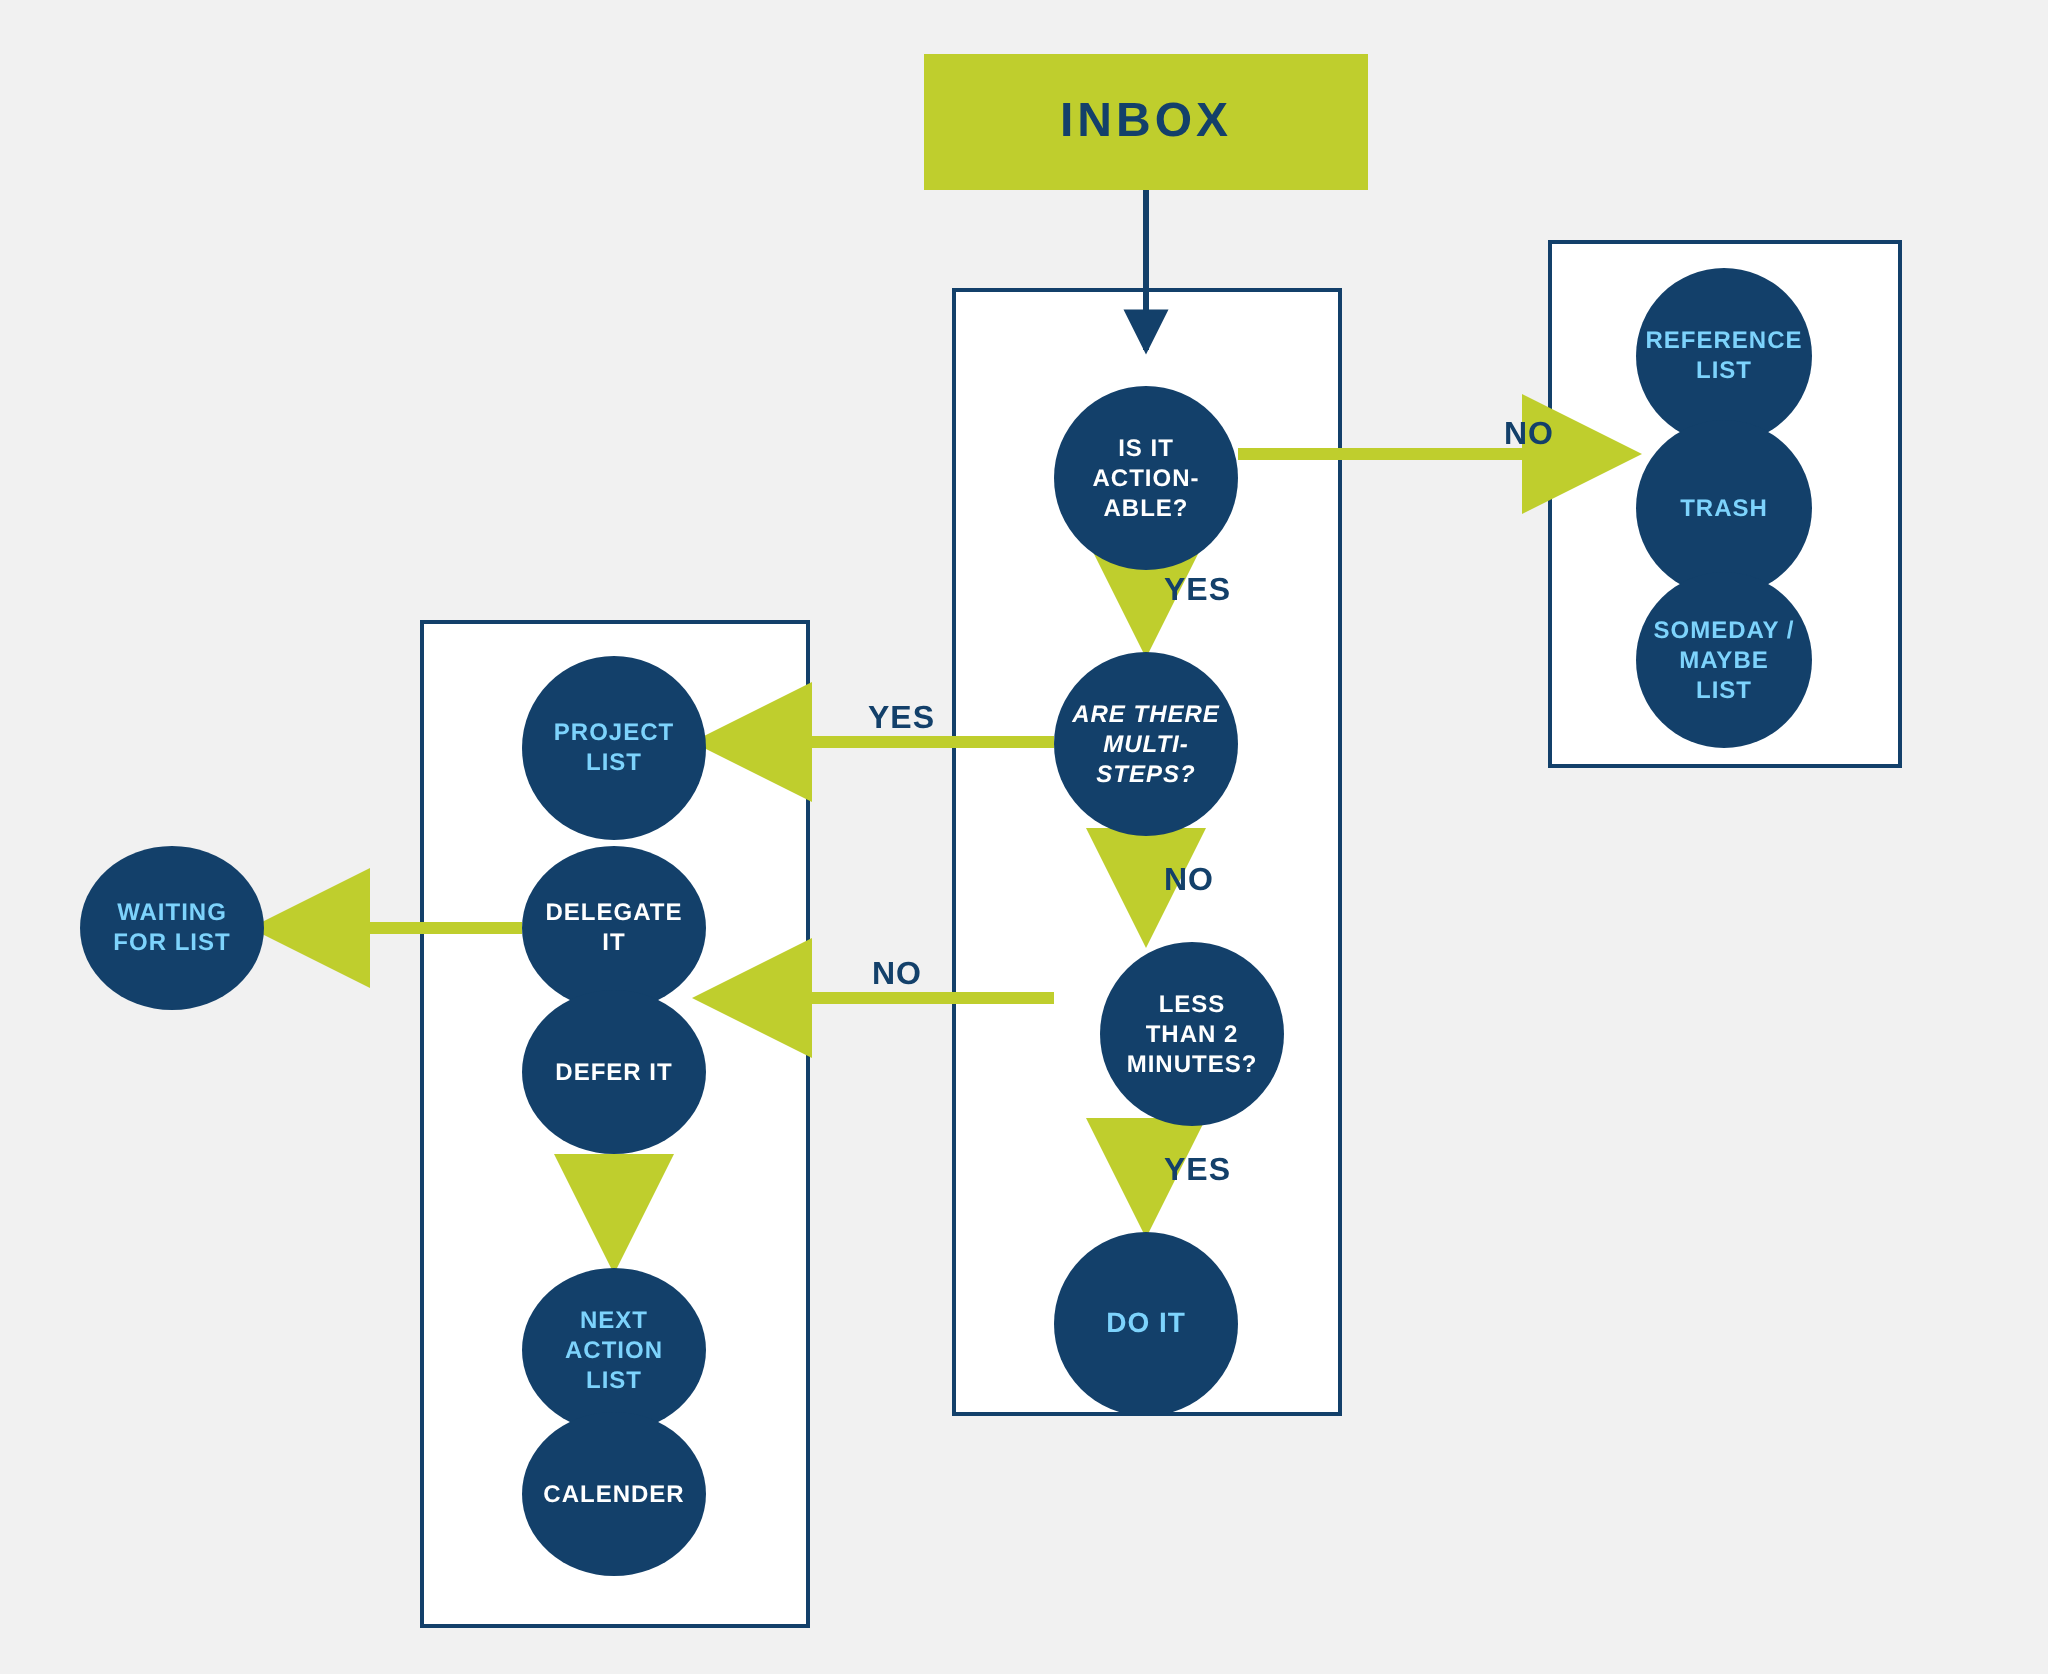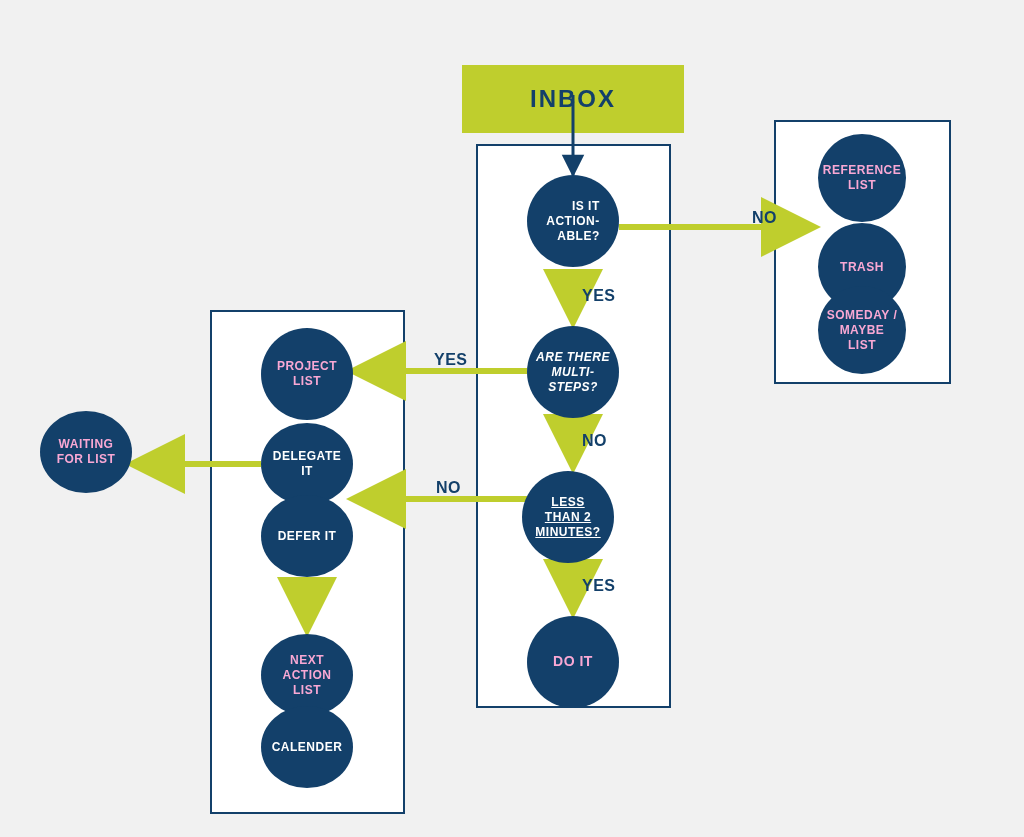--- a/index.html
+++ b/index.html
@@ -15,21 +15,20 @@
     position:absolute;
     background:#bfce2d;
     color:#13406a;
     font-weight:800;
     letter-spacing:2px;
     font-size:24px;
     display:flex;
     align-items:center;
     justify-content:center;
     font-stretch:condensed;
-    margin-top:38px;
   }
   .panel{
     position:absolute;
     background:#ffffff;
     border:2px solid #13406a;
     box-sizing:border-box;
   }
   .node{
     position:absolute;
     border-radius:50%;
@@ -40,21 +39,21 @@
     justify-content:center;
     text-align:center;
     font-weight:700;
     font-size:12px;
     line-height:1.25;
     letter-spacing:0.5px;
     font-stretch:condensed;
     padding:6px;
     box-sizing:border-box;
   }
-  .node.lime{ color:#f9a8d4; }
+  .node.lime{ color:#7dd3fc; }
   .edge-label{
     position:absolute;
     color:#13406a;
     font-weight:700;
     font-size:16px;
     letter-spacing:0.5px;
     font-stretch:condensed;
   }
   svg.arrows{
     position:absolute;
@@ -96,42 +95,42 @@
 
   <line x1="527" y1="499" x2="352" y2="499" stroke="#bfce2d" stroke-width="6" marker-end="url(#ah-lime)"></line>
 
   <line x1="573" y1="562" x2="573" y2="613" stroke="#bfce2d" stroke-width="6" marker-end="url(#ah-lime)"></line>
 
   <line x1="261" y1="464" x2="131" y2="464" stroke="#bfce2d" stroke-width="6" marker-end="url(#ah-lime)"></line>
 
   <line x1="307" y1="580" x2="307" y2="631" stroke="#bfce2d" stroke-width="6" marker-end="url(#ah-lime)"></line>
 </svg>
 
-<div class="node" style="left:527px;top:175px;width:92px;height:92px;text-align:right;">IS IT<br>ACTION-<br>ABLE?</div>
+<div class="node" style="left:527px;top:193px;width:92px;height:92px;">IS IT<br>ACTION-<br>ABLE?</div>
 
 <div class="node" style="left:527px;top:326px;width:92px;height:92px;font-style:italic;">ARE THERE<br>MULTI-<br>STEPS?</div>
 
-<div class="node" style="left:522px;top:471px;width:92px;height:92px;text-decoration:underline;">LESS<br>THAN 2<br>MINUTES?</div>
+<div class="node" style="left:550px;top:471px;width:92px;height:92px;">LESS<br>THAN 2<br>MINUTES?</div>
 
 <div class="node lime" style="left:527px;top:616px;width:92px;height:92px;font-size:14px;">DO IT</div>
 
 <div class="node lime" style="left:818px;top:134px;width:88px;height:88px;">REFERENCE<br>LIST</div>
-<div class="node lime" style="left:818px;top:223px;width:88px;height:88px;">TRASH</div>
+<div class="node lime" style="left:818px;top:210px;width:88px;height:88px;">TRASH</div>
 <div class="node lime" style="left:818px;top:286px;width:88px;height:88px;">SOMEDAY /<br>MAYBE LIST</div>
 
 <div class="node lime" style="left:261px;top:328px;width:92px;height:92px;">PROJECT<br>LIST</div>
 
 <div class="node" style="left:261px;top:423px;width:92px;height:82px;">DELEGATE<br>IT</div>
 
 <div class="node" style="left:261px;top:495px;width:92px;height:82px;">DEFER IT</div>
 
 <div class="node lime" style="left:261px;top:634px;width:92px;height:82px;">NEXT<br>ACTION LIST</div>
 
 <div class="node" style="left:261px;top:706px;width:92px;height:82px;">CALENDER</div>
 
-<div class="node lime" style="left:40px;top:411px;width:92px;height:82px;">WAITING<br>FOR LIST</div>
+<div class="node lime" style="left:40px;top:423px;width:92px;height:82px;">WAITING<br>FOR LIST</div>
 
 <div class="edge-label" style="left:752px;top:209px;">NO</div>
 <div class="edge-label" style="left:582px;top:287px;">YES</div>
 <div class="edge-label" style="left:434px;top:351px;">YES</div>
 <div class="edge-label" style="left:582px;top:432px;">NO</div>
 <div class="edge-label" style="left:436px;top:479px;">NO</div>
 <div class="edge-label" style="left:582px;top:577px;">YES</div>
 
 </body></html>

